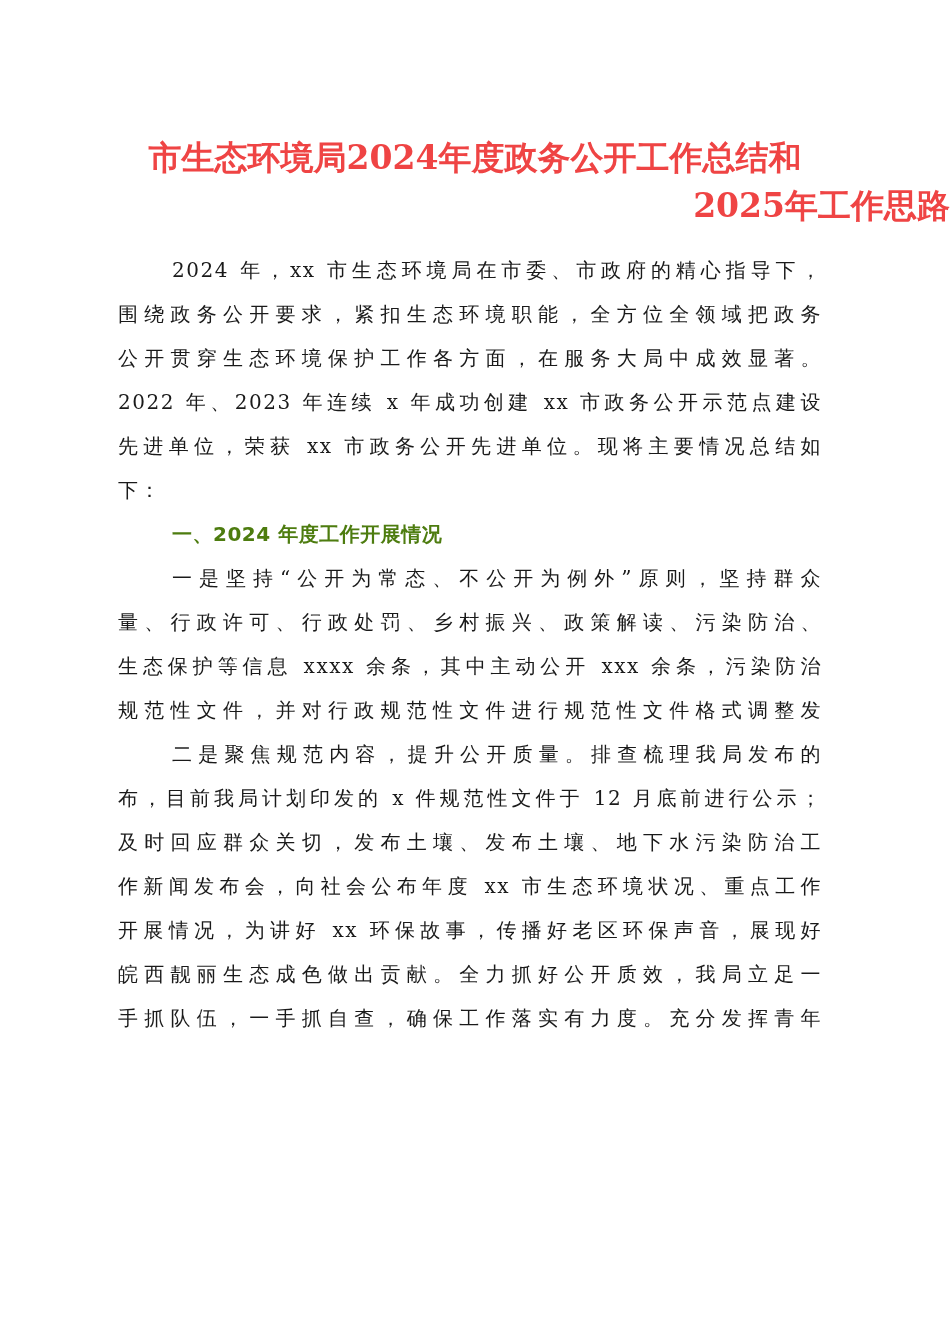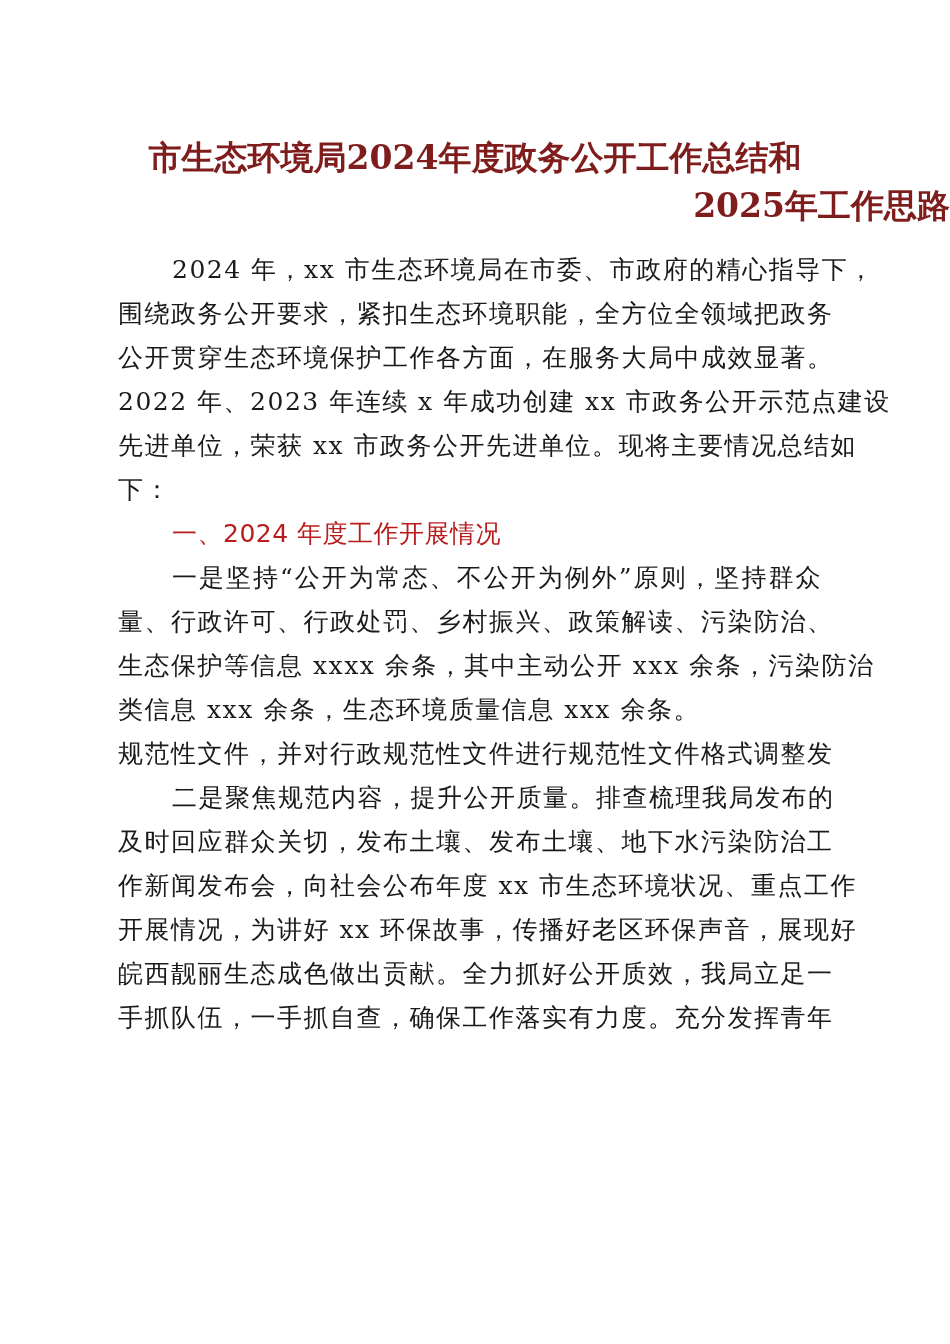--- a/index.html
+++ b/index.html
@@ -24,51 +24,51 @@
   .title {
     position: absolute;
     left: 0;
     width: 950px;
     text-align: center;
     font-family: "DejaVu Serif", "Liberation Serif", serif;
     font-weight: bold;
     font-size: 33px;
     line-height: 48px;
     letter-spacing: 0px;
-    color: #7f1d1d;
+    color: #ef4444;
   }
   .title-line-1 { top: 134px; }
   .title-line-2 { top: 182px; text-align: right; }
 
   .body-text {
     position: absolute;
     left: 118px;
     top: 248px;
     width: 704px;
     font-family: "DejaVu Serif", "Liberation Serif", serif;
-    font-size: 25px;
+    font-size: 20px;
     color: #1a1a1a;
   }
   .line {
     display: block;
     height: 44px;
     line-height: 44px;
     white-space: nowrap;
     text-align: justify;
     text-align-last: justify;
     letter-spacing: 1.5px;
   }
   .line.indent { padding-left: 54px; }
   .line.last { text-align-last: left; }
   .line.heading {
     font-family: "DejaVu Sans", "Liberation Sans", sans-serif;
-    font-weight: normal;
+    font-weight: bold;
     text-align-last: left;
     letter-spacing: 0.5px;
-    color: #b91c1c;
+    color: #4d7c0f;
   }
 </style>
 </head>
 <body>
 
 <div class="page">
 
   <div class="title title-line-1">市生态环境局2024年度政务公开工作总结和</div>
   <div class="title title-line-2">2025年工作思路</div>
 
@@ -82,26 +82,26 @@
       <span class="line">先进单位，荣获 xx 市政务公开先进单位。现将主要情况总结如</span>
       <span class="line last">下：</span>
     </div>
 
     <span class="line indent heading">一、2024 年度工作开展情况</span>
 
     <div>
       <span class="line indent">一是坚持“公开为常态、不公开为例外”原则，坚持群众</span>
       <span class="line">量、行政许可、行政处罚、乡村振兴、政策解读、污染防治、</span>
       <span class="line">生态保护等信息 xxxx 余条，其中主动公开 xxx 余条，污染防治</span>
-      <span class="line last">类信息 xxx 余条，生态环境质量信息 xxx 余条。</span>
     </div>
 
     <div>
       <span class="line">规范性文件，并对行政规范性文件进行规范性文件格式调整发</span>
       <span class="line indent">二是聚焦规范内容，提升公开质量。排查梳理我局发布的</span>
+      <span class="line">布，目前我局计划印发的 x 件规范性文件于 12 月底前进行公示；</span>
       <span class="line">及时回应群众关切，发布土壤、发布土壤、地下水污染防治工</span>
       <span class="line">作新闻发布会，向社会公布年度 xx 市生态环境状况、重点工作</span>
       <span class="line">开展情况，为讲好 xx 环保故事，传播好老区环保声音，展现好</span>
       <span class="line">皖西靓丽生态成色做出贡献。全力抓好公开质效，我局立足一</span>
       <span class="line">手抓队伍，一手抓自查，确保工作落实有力度。充分发挥青年</span>
     </div>
 
   </div>
 </div>
 

